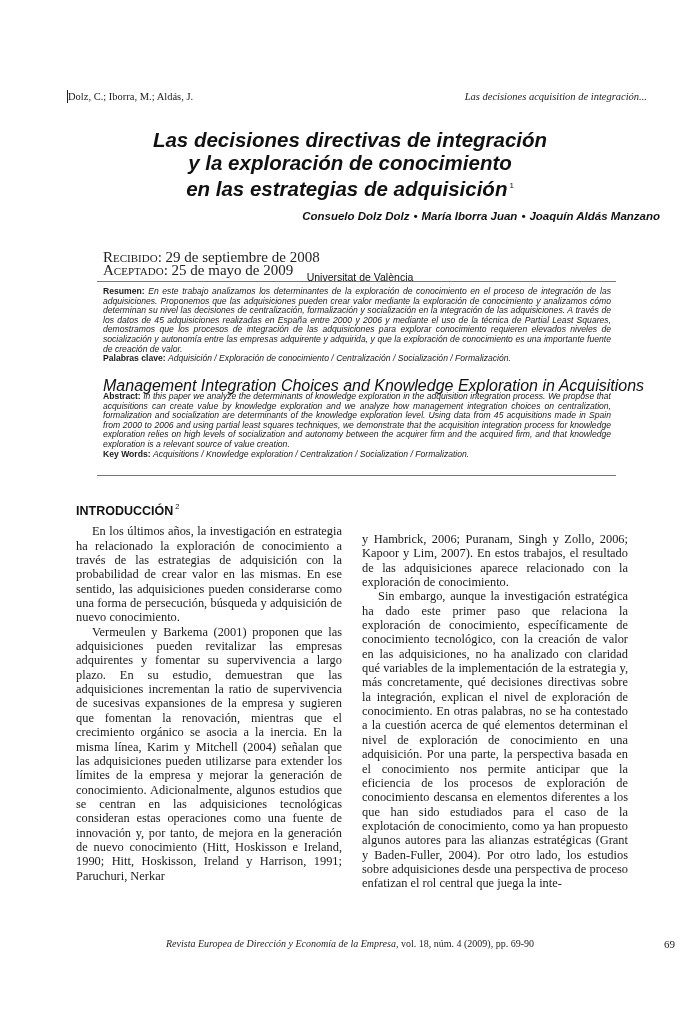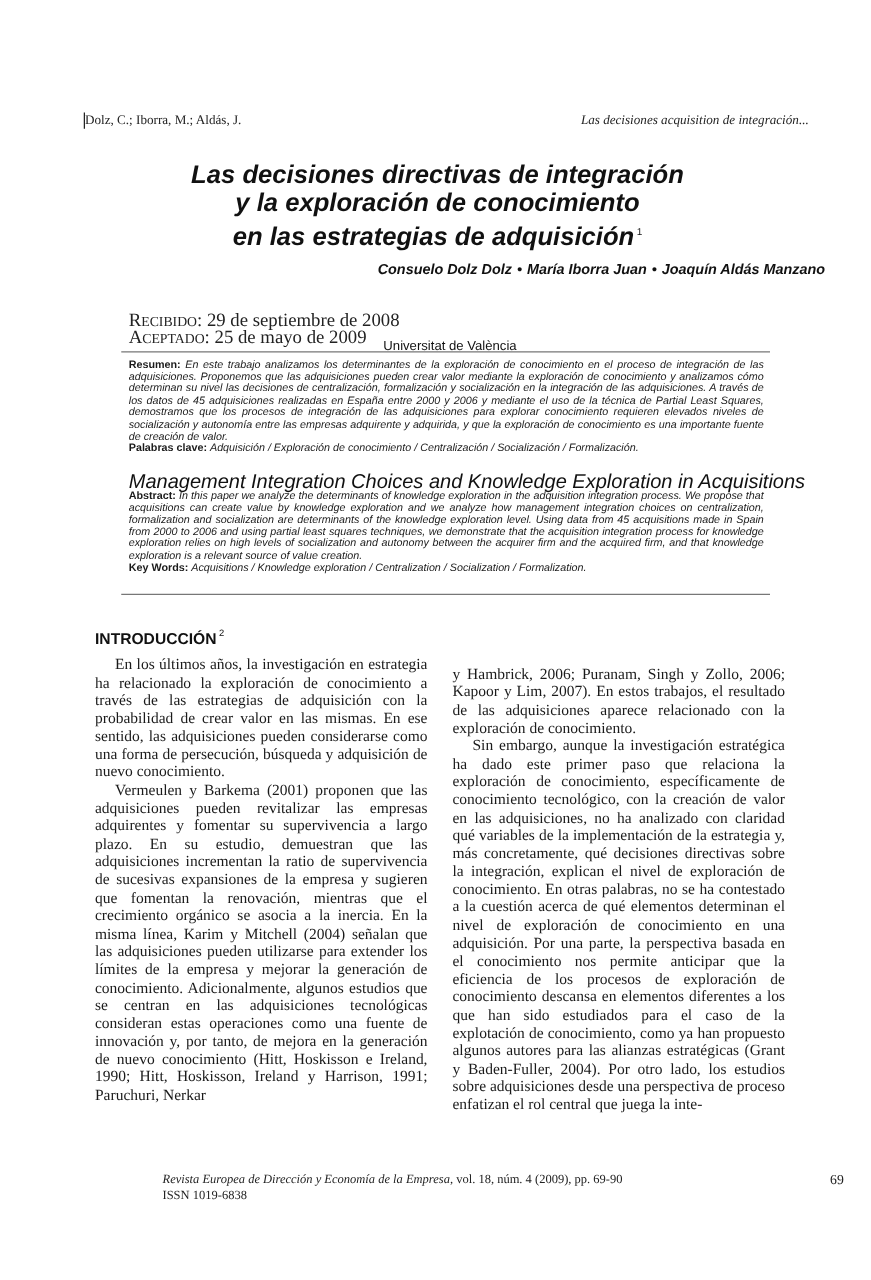--- a/index.html
+++ b/index.html
@@ -24,21 +24,21 @@
   .abstract b { font-style:normal; }
   .abstract .it { font-style:italic; }
   .en-title { position:absolute; top:377px; left:103px; font-family:"Liberation Sans", sans-serif; font-weight:normal; font-style:italic; font-size:16px; color:#111; }
   .col { position:absolute; top:500px; width:266px; font-family:"Liberation Serif", serif; font-size:12.4px; line-height:14.35px; color:#1a1a1a; text-align:justify; hyphens:manual; }
   .col p { margin:0; text-indent:16px; }
   .col p.noind { text-indent:0; }
   .col-left { left:76px; }
   .col-right { left:362px; top:500px;margin-top:32px; }
   .section-head { font-family:"Liberation Sans", sans-serif; font-weight:bold; font-size:12.5px; margin:0 0 6px 0; color:#111; }
   .section-head sup { font-size:7.5px; font-weight:normal; vertical-align:6px; margin-left:2px; }
-  .footer { position:absolute; top:938px; left:130px; width:440px; font-family:"Liberation Serif", serif; font-size:10px; line-height:12.5px; color:#222; }
+  .footer { position:absolute; top:938px; left:130px; width:440px; text-align:center; font-family:"Liberation Serif", serif; font-size:10px; line-height:12.5px; color:#222; }
   .footer .it { font-style:italic; }
   .page-num { position:absolute; top:938px; left:620px; font-family:"Liberation Serif", serif; font-size:11px; color:#222;margin-left:44px; }
 </style>
 </head>
 <body>
 
 <div class="running-head">
   <span class="left">Dolz, C.; Iborra, M.; Aldás, J.</span>
   <span class="right">Las decisiones acquisition de integración...</span>
 </div>
@@ -81,15 +81,14 @@
   <p>Vermeulen y Barkema (2001) proponen que las adquisiciones pueden revitalizar las empresas adquirentes y fomentar su supervivencia a largo plazo. En su estudio, demuestran que las adquisiciones incrementan la ratio de supervivencia de sucesivas expansiones de la empresa y sugieren que fomentan la renovación, mientras que el crecimiento orgánico se asocia a la inercia. En la misma línea, Karim y Mitchell (2004) señalan que las adquisiciones pueden utilizarse para extender los límites de la empresa y mejorar la generación de conocimiento. Adicionalmente, algunos estudios que se centran en las adquisiciones tecnológicas consideran estas operaciones como una fuente de innovación y, por tanto, de mejora en la generación de nuevo conocimiento (Hitt, Hoskisson e Ireland, 1990; Hitt, Hoskisson, Ireland y Harrison, 1991; Paruchuri, Nerkar</p>
 </div>
 
 <div class="col col-right">
   <p class="noind">y Hambrick, 2006; Puranam, Singh y Zollo, 2006; Kapoor y Lim, 2007). En estos trabajos, el resultado de las adquisiciones aparece relacionado con la exploración de conocimiento.</p>
   <p>Sin embargo, aunque la investigación estratégica ha dado este primer paso que relaciona la exploración de conocimiento, específicamente de conocimiento tecnológico, con la creación de valor en las adquisiciones, no ha analizado con claridad qué variables de la implementación de la estrategia y, más concretamente, qué decisiones directivas sobre la integración, explican el nivel de exploración de conocimiento. En otras palabras, no se ha contestado a la cuestión acerca de qué elementos determinan el nivel de exploración de conocimiento en una adquisición. Por una parte, la perspectiva basada en el conocimiento nos permite anticipar que la eficiencia de los procesos de exploración de conocimiento descansa en elementos diferentes a los que han sido estudiados para el caso de la explotación de conocimiento, como ya han propuesto algunos autores para las alianzas estratégicas (Grant y Baden-Fuller, 2004). Por otro lado, los estudios sobre adquisiciones desde una perspectiva de proceso enfatizan el rol central que juega la inte-</p>
 </div>
 
 <div class="footer">
   <div><span class="it">Revista Europea de Dirección y Economía de la Empresa</span><span>, vol. 18, núm. 4 (2009), pp. 69-90</span></div>
-  <div>ISSN 1019-6838</div>
 </div>
 <div class="page-num">69</div>
 
 </body></html>

